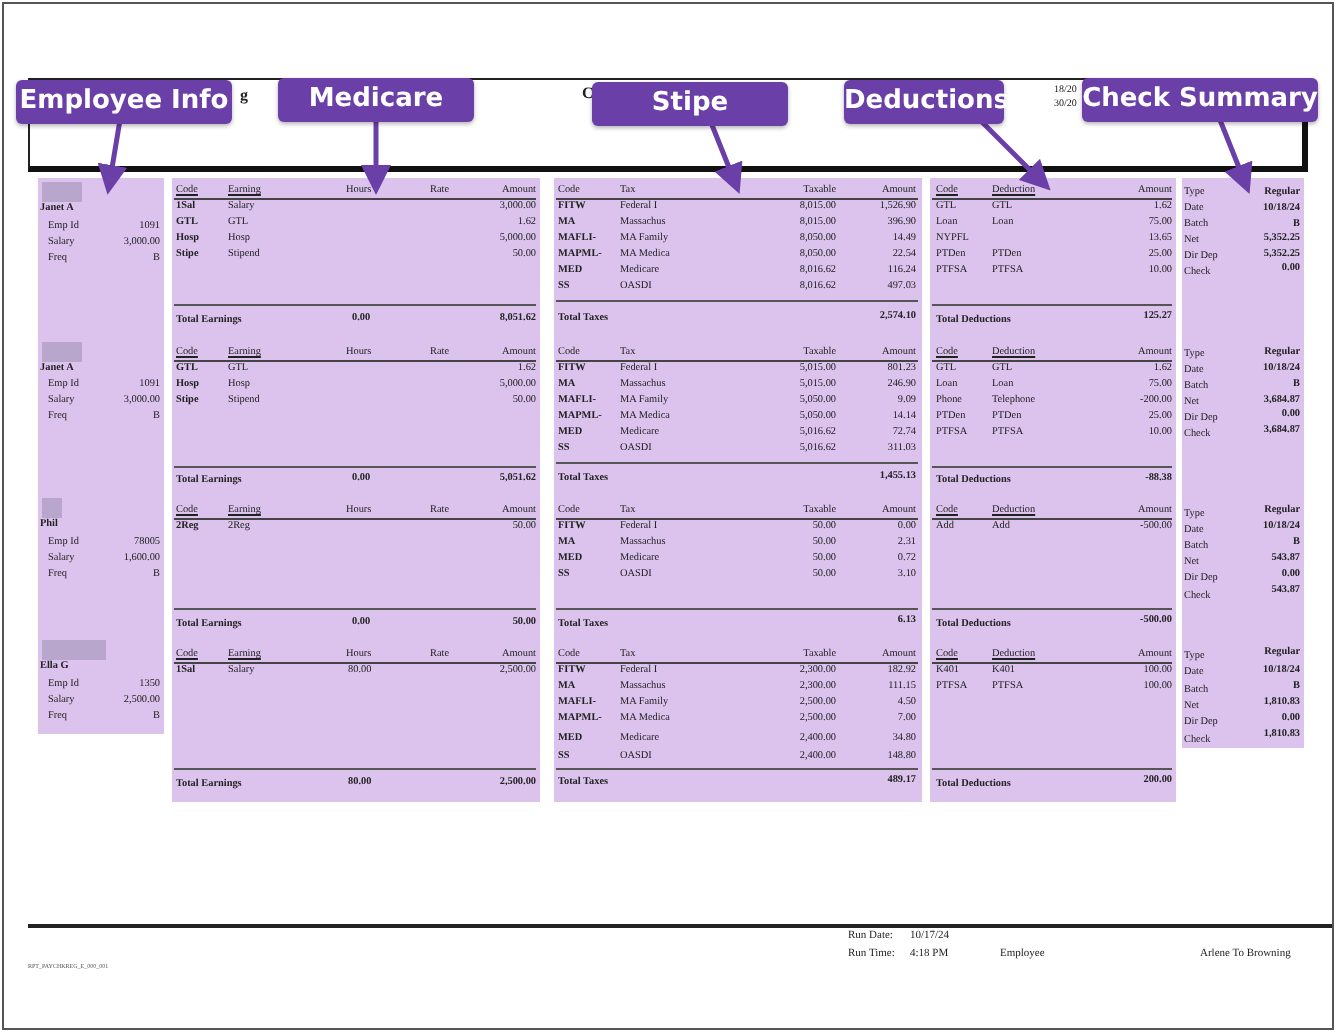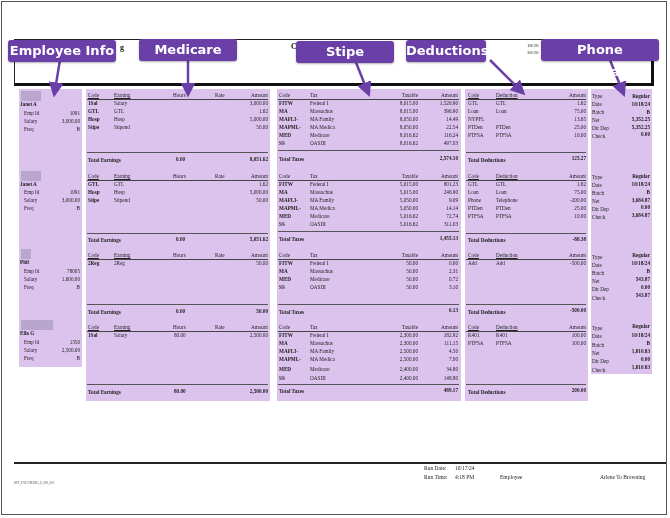--- a/index.html
+++ b/index.html
@@ -43,22 +43,22 @@
     <line x1="188" y1="60" x2="188" y2="90"></line>
     <line x1="355" y1="60" x2="367" y2="90"></line>
     <line x1="490" y1="60" x2="520" y2="90"></line>
     <line x1="610" y1="60" x2="622" y2="90"></line>
   </g>
 </svg>
 
 <div class="callout" style="left:8px;top:40px;width:108px;">Employee Info</div>
 <div class="callout" style="left:139px;top:39px;width:98px;">Medicare</div>
 <div class="callout" style="left:296px;top:41px;width:98px;">Stipe</div>
-<div class="callout" style="left:406px;top:40px;width:80px;">Deductions</div>
-<div class="callout" style="left:541px;top:39px;width:118px;">Phone Summary</div>
+<div class="callout" style="left:422px;top:40px;width:80px;">Deductions</div>
+<div class="callout" style="left:541px;top:39px;width:118px;">Check Summary</div>
 
 <div class="panel" style="left:19px;top:89px;width:63px;height:278px;"></div>
 <div class="panel" style="left:86px;top:89px;width:184px;height:312px;"></div>
 <div class="panel" style="left:277px;top:89px;width:184px;height:312px;"></div>
 <div class="panel" style="left:465px;top:89px;width:123px;height:312px;"></div>
 <div class="panel" style="left:591px;top:89px;width:61px;height:285px;"></div>
 
 <div>
   <div class="swatch" style="left:21px;top:91px;width:20px;height:10px;"></div>
   <span class="txt b" style="left:20px;top:101px;">Janet A</span>

